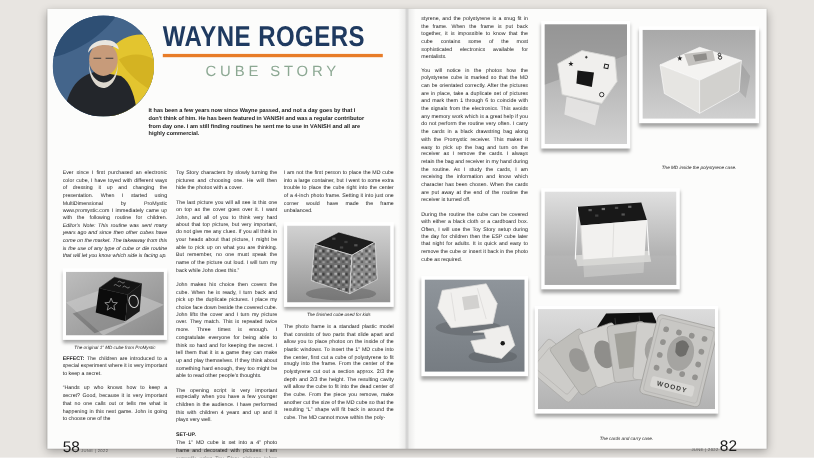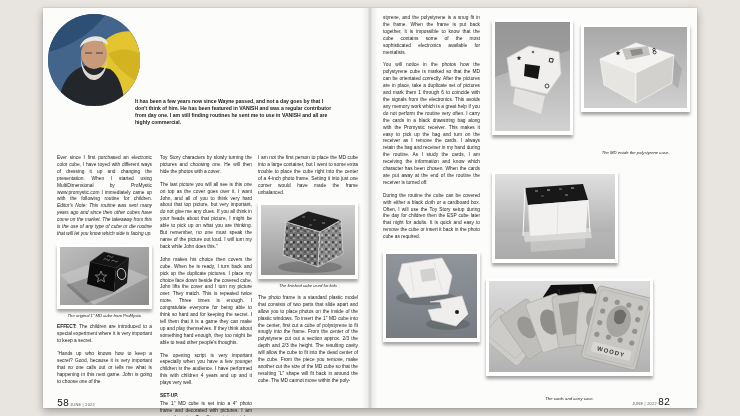--- a/index.html
+++ b/index.html
@@ -64,21 +64,21 @@
     font-size:4.2px;line-height:5.5px;font-style:italic;text-align:center;
     color:#1b1b1b;margin:0 0 6px 0;
   }
 
   
   .fl{position:absolute;}
   .cap-abs{position:absolute;font-size:4.2px;line-height:5.5px;font-style:italic;color:#1b1b1b;text-align:center;}
 
   
   .footer{position:absolute;font-size:4px;color:#444;}
-  .footer .pn{font-size:10px;color:#1b1b1b;font-weight:400;font-family:Liberation Mono, monospace;}
+  .footer .pn{font-size:14px;color:#1b1b1b;font-weight:400;}
   .footer .iss{font-size:3.8px;color:#555;letter-spacing:.3px;}
   .footer-left{left:14px;top:390px;}
   .footer-right{left:200px;top:389px;width:100px;text-align:right;}
 </style>
 </head>
 <body>
 
 <div class="spread">
 
   <div class="page page-left">
@@ -90,20 +90,25 @@
         <path d="M52,32 C62,18 80,14 92,20 L92,92 L42,92 C38,68 42,48 52,32 Z" fill="#e3c52f"></path>
         <path d="M60,40 C70,34 82,34 92,40 L92,70 C80,62 70,56 60,40 Z" fill="#d4b322"></path>
         <path d="M10,92 C13,66 24,54 40,51 L62,55 C71,61 75,74 77,92 Z" fill="#23262b"></path>
         <ellipse cx="46" cy="40" rx="13" ry="15" fill="#c79b7a"></ellipse>
         <path d="M32,34 C33,20 59,18 60,31 C53,25 38,25 32,34 Z" fill="#e9e6df"></path>
         <path d="M33,42 C33,54 40,61 46,61 C53,61 59,54 59,43 C60,56 53,66 46,66 C38,66 32,55 33,42 Z" fill="#ddd8cf"></path>
         <path d="M37,39 h7 M48,39 h7" stroke="#3c3c3c" stroke-width="1" fill="none"></path>
       </svg>
     </div>
 
+    <div class="title-block">
+      <h1 class="mag-title"><span class="scx">WAYNE ROGERS</span></h1>
+      <div class="title-rule"></div>
+      <h2 class="mag-sub">CUBE STORY</h2>
+    </div>
 
     <p class="intro">It has been a few years now since Wayne passed, and not a day goes by that I don't think of him. He has been featured in VANISH and was a regular contributor from day one.  I am still finding routines he sent me to use in VANISH and all are highly commercial.</p>
 
     <div class="col col1">
       <p><span>Ever since I first purchased an electronic color cube, I have toyed with different ways of dressing it up and changing the presentation. When I started using MultiDimensional by ProMystic www.promystic.com I immediately came up with the following routine for children. </span><span class="note">Editor's Note: This routine was sent many years ago and since then other cubes have come on the market. The takeaway from this is the use of any type of cube or die routine that will let you know which side is facing up.</span></p>
 
       <figure class="photo" style="margin-left:0;margin-right:0;">
         <svg viewBox="0 0 89 58" height="58">
           <defs>
             <linearGradient id="gL1" x1="0" y1="0" x2="1" y2="1">

